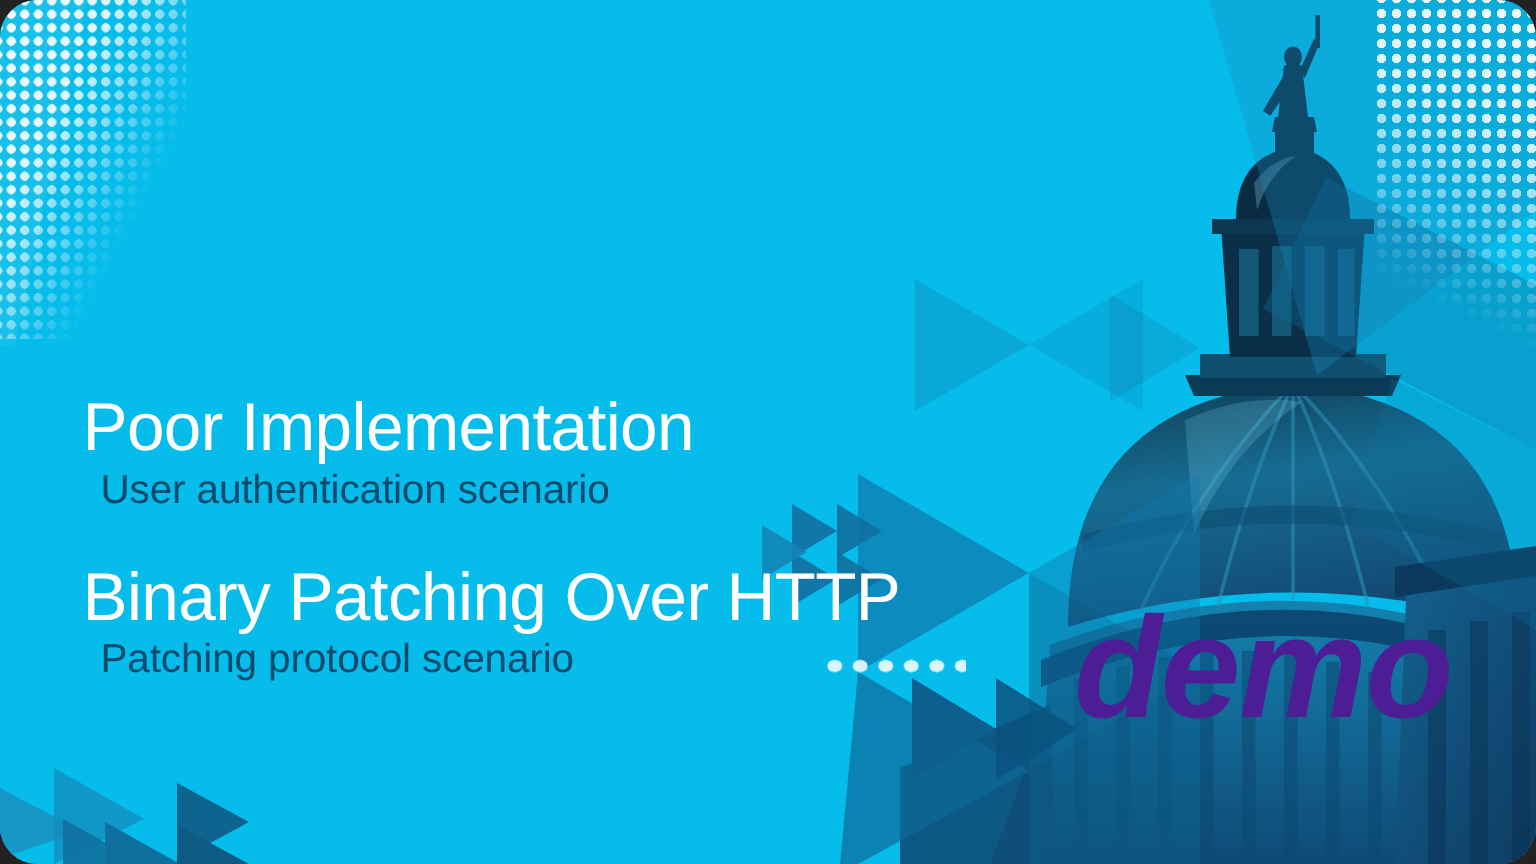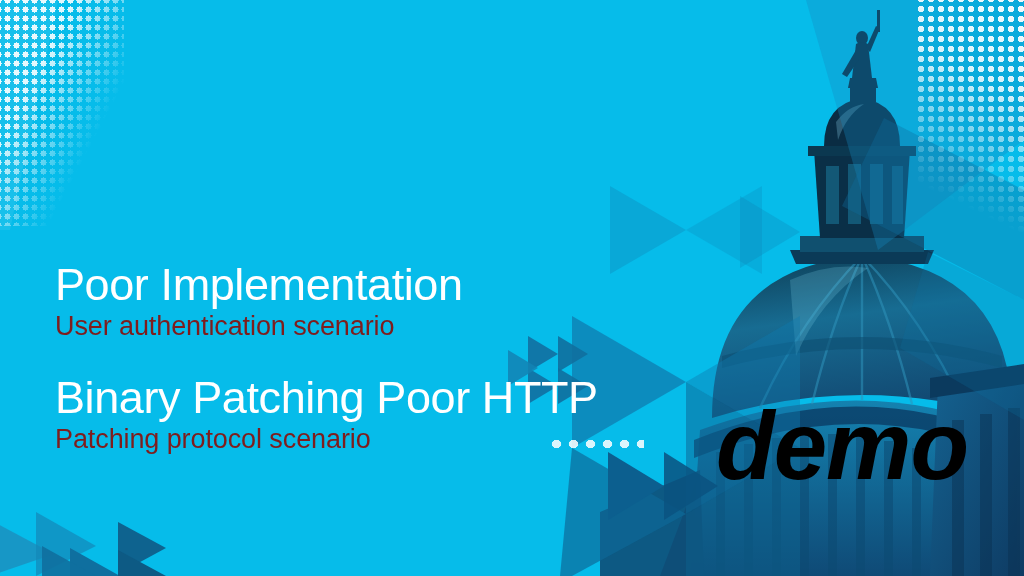--- a/index.html
+++ b/index.html
@@ -8,20 +8,21 @@
     padding: 0;
     background: #222;
   }
   #slide {
     position: relative;
     width: 1024px;
     height: 576px;
     overflow: hidden;
     background: #06bcea;
     font-family: "Liberation Sans", sans-serif;
+    border-radius: 25px;
     -webkit-font-smoothing: antialiased;
   }
 
   
   .layer {
     position: absolute;
     inset: 0;
     pointer-events: none;
   }
   .layer svg { display: block; width: 1024px; height: 576px; }
@@ -70,36 +71,36 @@
   .headline {
     margin: 0;
     color: #ffffff;
     font-size: 45px;
     font-weight: 400;
     line-height: 1.04;
     letter-spacing: -0.4px;
     white-space: nowrap;
   }
   .subline {
-    margin: 2px 0 0 0;
-    color: #7f1d1d;
+    margin: 2px 0 0 12px;
+    color: #0c4a6e;
     font-size: 27px;
     font-weight: 400;
     line-height: 1.12;
     letter-spacing: -0.1px;
     white-space: nowrap;
   }
 
   
   .demo-word {
     position: absolute;
     left: 716px;
     top: 398px;
     z-index: 45;
-    color: #000000;
+    color: #4c1d95;
     font-size: 96px;
     font-weight: 700;
     font-style: italic;
     line-height: 1;
     letter-spacing: -1px;
     font-family: "Liberation Sans", sans-serif;
   }
 </style>
 </head>
 <body>
@@ -245,21 +246,21 @@
   <div class="halftone halftone-dots-bottom"></div>
 
   <div class="text-block">
 
     <div class="group">
       <h1 class="headline">Poor Implementation</h1>
       <p class="subline">User authentication scenario</p>
     </div>
 
     <div class="group">
-      <h1 class="headline">Binary Patching Poor HTTP</h1>
+      <h1 class="headline">Binary Patching Over HTTP</h1>
       <p class="subline">Patching protocol scenario</p>
     </div>
 
   </div>
 
   <div class="demo-word">demo</div>
 
 </div>
 
 </body></html>

